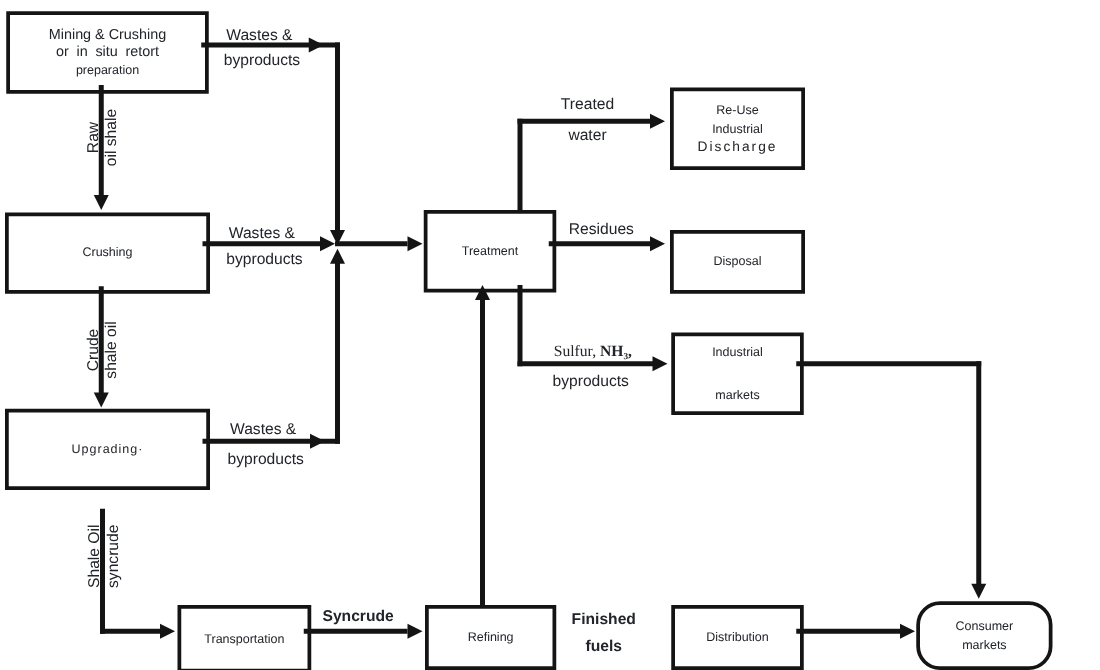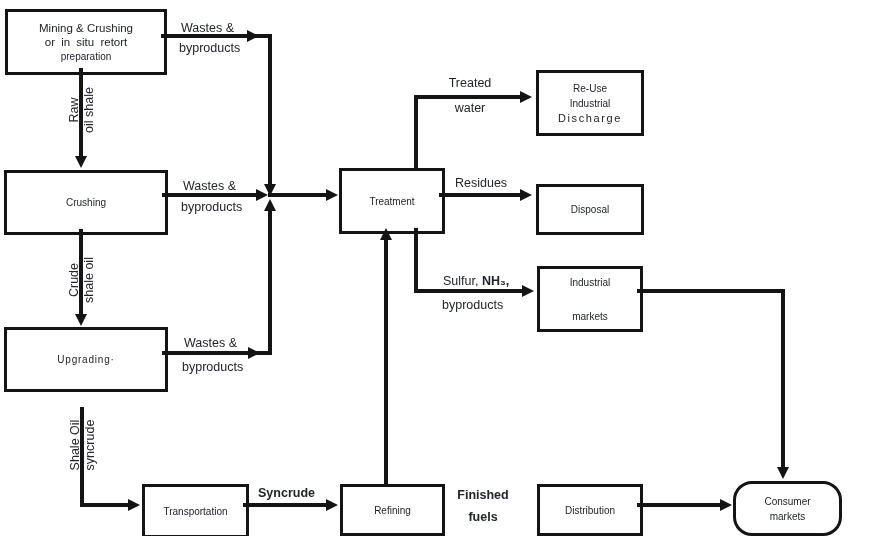--- a/index.html
+++ b/index.html
@@ -150,21 +150,21 @@
   <div class="rot" style="left:41px;top:430px;">
     <div>Shale Oil</div>
     <div>syncrude</div>
   </div>
 
   <div class="lbl ctr" style="left:430px;top:76px;width:80px;">Treated</div>
   <div class="lbl ctr" style="left:430px;top:101px;width:80px;">water</div>
 
   <div class="lbl" style="left:455px;top:176px;">Residues</div>
 
-  <div class="lbl" style="left:443px;top:274px;"><span>Sulfur, </span><span style="font-weight:bold;">NH₃,</span></div>
+  <div class="lbl" style="left:443px;top:274px;font-family:Liberation Serif, serif;"><span>Sulfur, </span><span style="font-weight:bold;">NH₃,</span></div>
   <div class="lbl" style="left:442px;top:298px;">byproducts</div>
 
   <div class="lbl b" style="left:258px;top:486px;">Syncrude</div>
 
   <div class="lbl b ctr" style="left:445px;top:488px;width:76px;">Finished</div>
   <div class="lbl b ctr" style="left:445px;top:510px;width:76px;">fuels</div>
 
 </div>
 
 </body></html>

